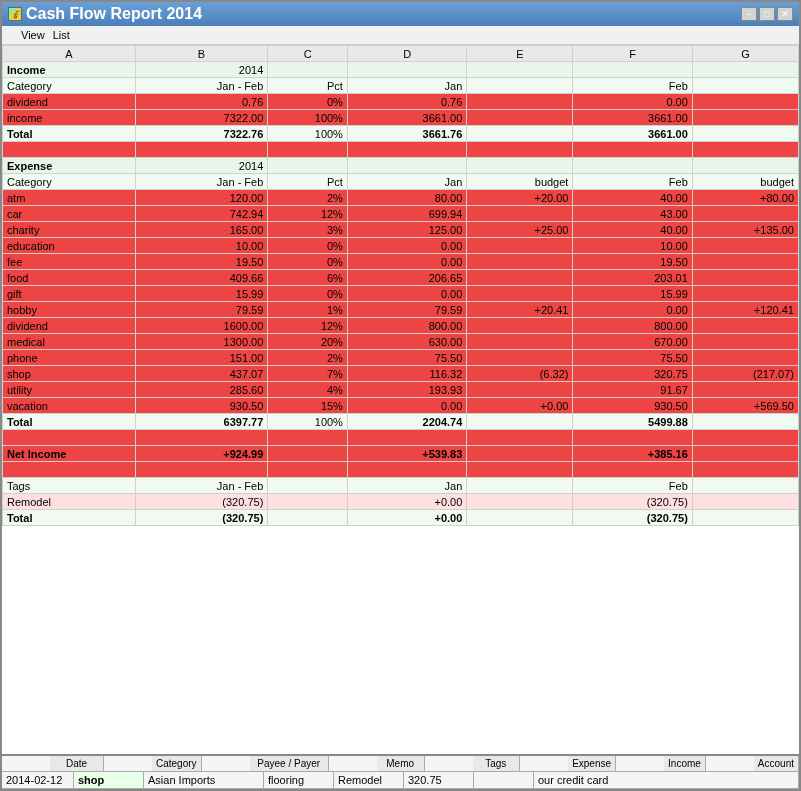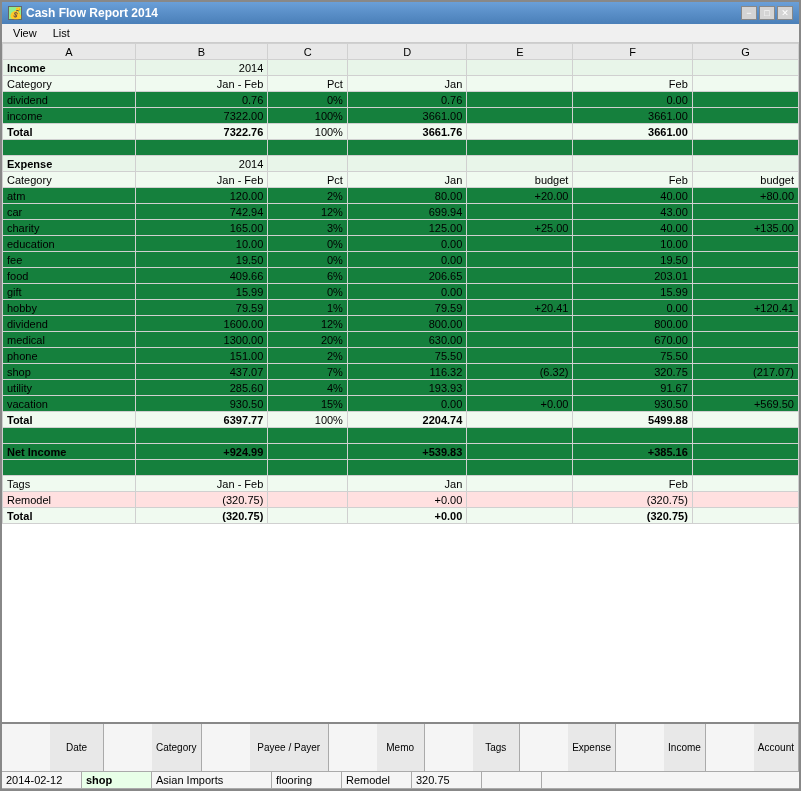--- a/index.html
+++ b/index.html
@@ -32,21 +32,21 @@
     
     .title-icon {
       width: 14px;
       height: 14px;
       background: #90ee90;
       border: 1px solid #666;
       display: inline-block;
     }
     
     .title-text {
-      font-size: 12px;
+      font-size: 16px;
       font-weight: bold;
     }
     
     .title-buttons {
       display: flex;
       gap: 2px;
     }
     
     .title-btn {
       width: 16px;
@@ -55,23 +55,23 @@
       border: 1px solid #888;
       display: flex;
       align-items: center;
       justify-content: center;
       font-size: 9px;
       cursor: pointer;
     }
     
     .menu-bar {
       background: #f0f0f0;
-      padding: 2px 8px;
-      display: flex;
-      gap: 10px;
+      padding: 2px 16px;
+      display: flex;
+      gap: 2px;
       border-bottom: 1px solid #ccc;
     }
     
     .menu-item {
       font-size: 11px;
       cursor: pointer;
       padding: 1px 3px;
     }
     
     .main-content {
@@ -94,42 +94,42 @@
     }
     
     .col-header {
       background: #e8e8e8;
       text-align: center;
       font-weight: normal;
       border: 1px solid #b0b0b0;
     }
     
     .row-green { background: #e8f5e9; }
-    .row-white { background: #15803d; }
+    .row-white { background: #ef4444; }
     .row-light-green { background: #f0faf0; }
     
     .text-right { text-align: right; }
     
     .bold { font-weight: bold; }
     
     .row-pink { background: #ffe0e0; }
     
     .bottom-panel {
       border-top: 2px solid #888;
       background: #f5f5f5;
     }
     
     .bottom-header {
       display: flex;
       border-bottom: 1px solid #aaa;
     }
     
     .bottom-col-header {
       border-right: 1px solid #aaa;
-      padding: 18px 4px;
+      padding: 2px 4px;
       font-size: 10px;
       text-align: center;
       background: #e8e8e8;
       margin-left: 48px;
     }
     
     .bottom-row {
       display: flex;
       border-bottom: 1px solid #aaa;
     }
@@ -475,22 +475,23 @@
       <div class="bottom-col-header" style="width:80px">Date</div>
       <div class="bottom-col-header" style="width:70px">Category</div>
       <div class="bottom-col-header" style="width:120px">Payee / Payer</div>
       <div class="bottom-col-header" style="width:70px">Memo</div>
       <div class="bottom-col-header" style="width:70px">Tags</div>
       <div class="bottom-col-header" style="width:70px">Expense</div>
       <div class="bottom-col-header" style="width:60px">Income</div>
       <div class="bottom-col-header" style="flex:1">Account</div>
     </div>
     <div class="bottom-row">
-      <div class="bottom-cell" style="width:80px">2014-02-12</div>
+      <div class="bottom-cell" style="width:72px">2014-02-12</div>
       <div class="bottom-cell bold" style="width:70px; background:#e8ffe8">shop</div>
       <div class="bottom-cell" style="width:120px">Asian Imports</div>
       <div class="bottom-cell" style="width:70px">flooring</div>
       <div class="bottom-cell" style="width:70px">Remodel</div>
       <div class="bottom-cell" style="width:70px">320.75</div>
       <div class="bottom-cell" style="width:60px"></div>
+      <div class="bottom-cell" style="flex:1">our credit card</div>
     </div>
   </div>
 </div>
 
 </body></html>

